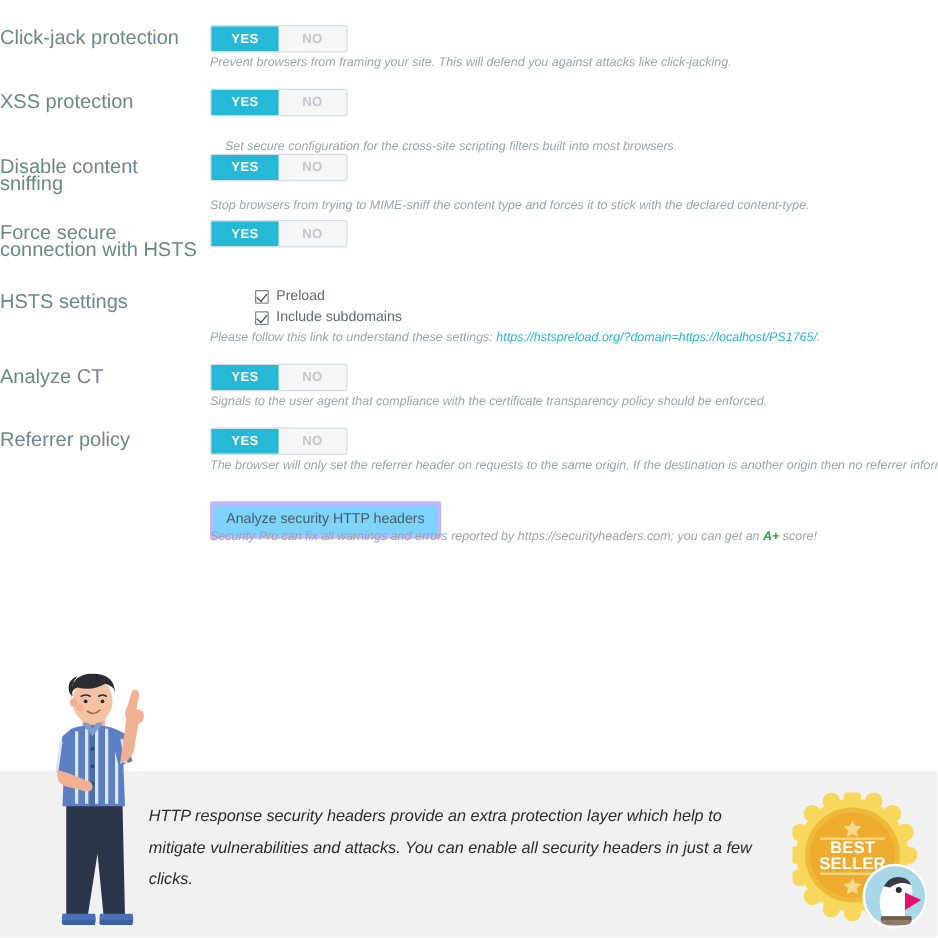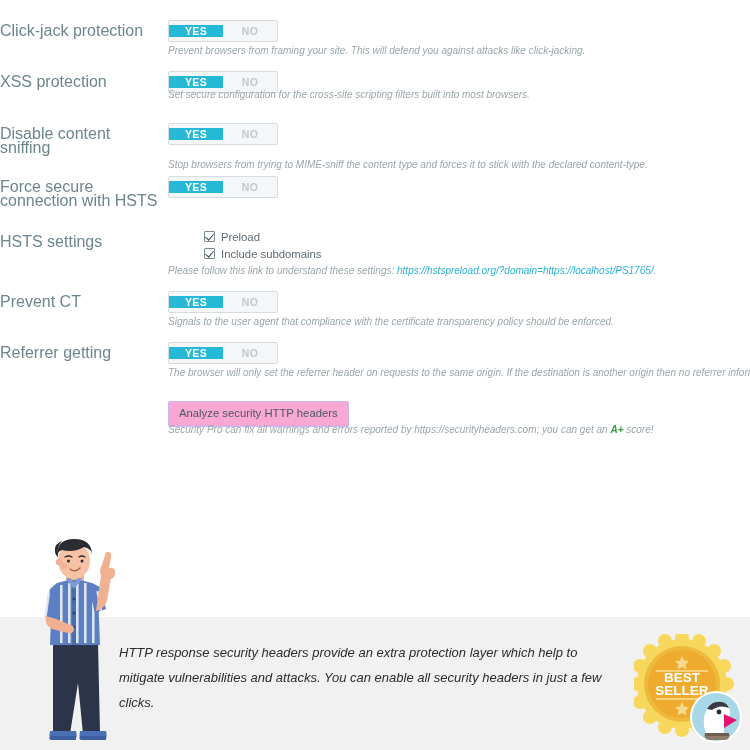--- a/index.html
+++ b/index.html
@@ -49,21 +49,20 @@
 
   
   .switch {
     display: inline-flex;
     height: 22px;
     border-radius: 2px;
     overflow: hidden;
     border: 1px solid #d6dde2;
     box-sizing: border-box;
     background: #f4f6f7;
-    align-items: center;
   }
   .switch .seg {
     width: 54px;
     display: flex;
     align-items: center;
     justify-content: center;
     font-size: 10.5px;
     font-weight: bold;
     letter-spacing: .3px;
     box-sizing: border-box;
@@ -102,21 +101,21 @@
     color: #2f9e41;
     font-weight: bold;
     font-style: italic;
   }
 
   
   .check-line {
     position: absolute;
     left: 168px;
     display: flex;
-    align-items: flex-start;
+    align-items: flex-end;
     font-size: 11.3px;
     color: #5c6b72;
     cursor: pointer;
     padding-left: 36px;
   }
   .cbox {
     width: 11px;
     height: 11px;
     border: 1px solid #7d8b91;
     border-radius: 1px;
@@ -137,22 +136,22 @@
     border-width: 0 1.6px 1.6px 0;
     transform: rotate(40deg);
   }
 
   
   #analyze-button {
     position: absolute;
     left: 168px;
     top: 401px;
     padding: 5px 10px 6px 10px;
-    background: #f9a8d4;
-    border: 1px solid #c4b5fd;
+    background: #7dd3fc;
+    border: 3px solid #c4b5fd;
     border-radius: 2px;
     font-size: 11.3px;
     color: #4a5961;
     font-family: "Liberation Sans", sans-serif;
     cursor: pointer;
     line-height: 13px;
   }
 
   
   #banner {
@@ -212,21 +211,21 @@
 
   <div class="form-row" style="top:71px;">
     <div class="row-label">XSS protection</div>
     <div class="row-control">
       <div class="switch">
         <div class="seg on-active">YES</div>
         <div class="seg off-inactive">NO</div>
       </div>
     </div>
   </div>
-  <div class="help-text" style="top:88px;">Set secure configuration for the cross-site scripting filters built into most browsers.</div>
+  <div class="help-text" style="top:111px;margin-left:12px;">Set secure configuration for the cross-site scripting filters built into most browsers.</div>
 
   <div class="form-row" style="top:123px;">
     <div class="row-label">Disable content sniffing</div>
     <div class="row-control">
       <div class="switch">
         <div class="seg on-active">YES</div>
         <div class="seg off-inactive">NO</div>
       </div>
     </div>
   </div>
@@ -249,32 +248,32 @@
     <span class="cbox checked"></span>
     <span>Preload</span>
   </div>
   <div class="check-line" style="top:248px;">
     <span class="cbox checked"></span>
     <span>Include subdomains</span>
   </div>
   <div class="help-text" style="top:264px;"><span>Please follow this link to understand these settings: </span><a class="help-link" href="#">https://hstspreload.org/?domain=https://localhost/PS1765/</a><span>.</span></div>
 
   <div class="form-row" style="top:291px;">
-    <div class="row-label">Prevent CT</div>
+    <div class="row-label">Analyze CT</div>
     <div class="row-control">
       <div class="switch">
         <div class="seg on-active">YES</div>
         <div class="seg off-inactive">NO</div>
       </div>
     </div>
   </div>
   <div class="help-text" style="top:315px;">Signals to the user agent that compliance with the certificate transparency policy should be enforced.</div>
 
   <div class="form-row" style="top:342px;">
-    <div class="row-label">Referrer getting</div>
+    <div class="row-label">Referrer policy</div>
     <div class="row-control">
       <div class="switch">
         <div class="seg on-active">YES</div>
         <div class="seg off-inactive">NO</div>
       </div>
     </div>
   </div>
   <div class="help-text" style="top:366px;">The browser will only set the referrer header on requests to the same origin. If the destination is another origin then no referrer information will be sent.</div>
 
   <button id="analyze-button">Analyze security HTTP headers</button>

